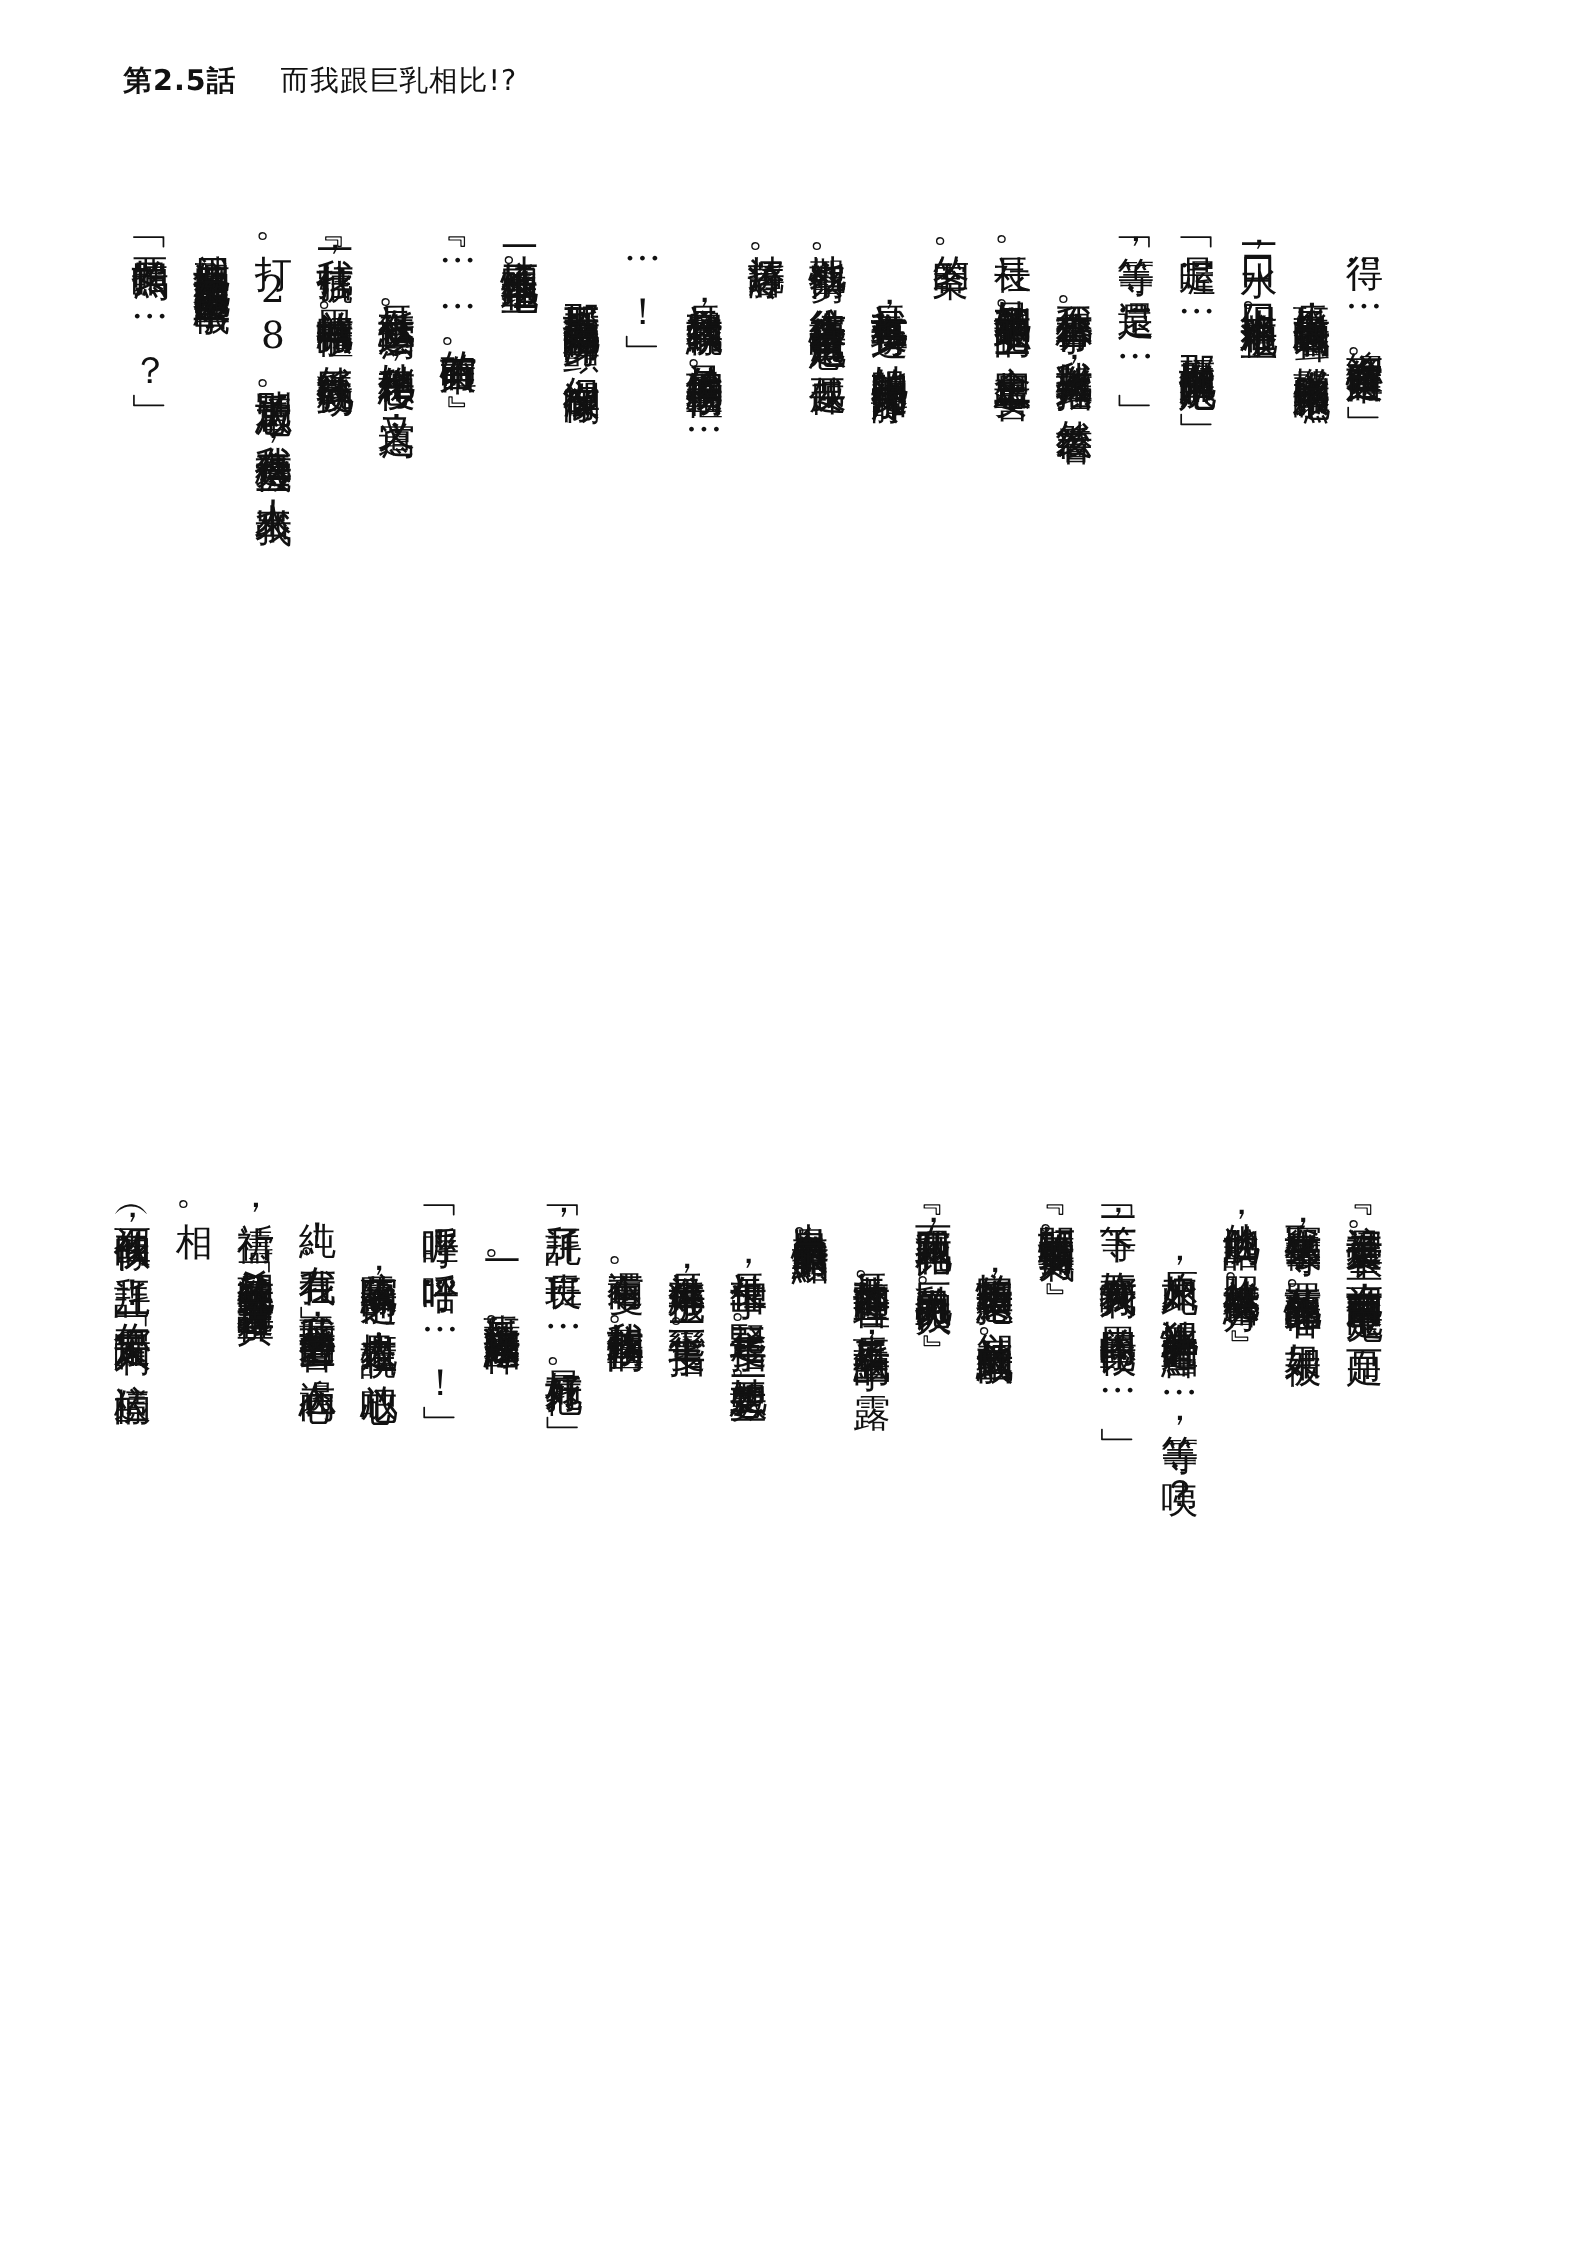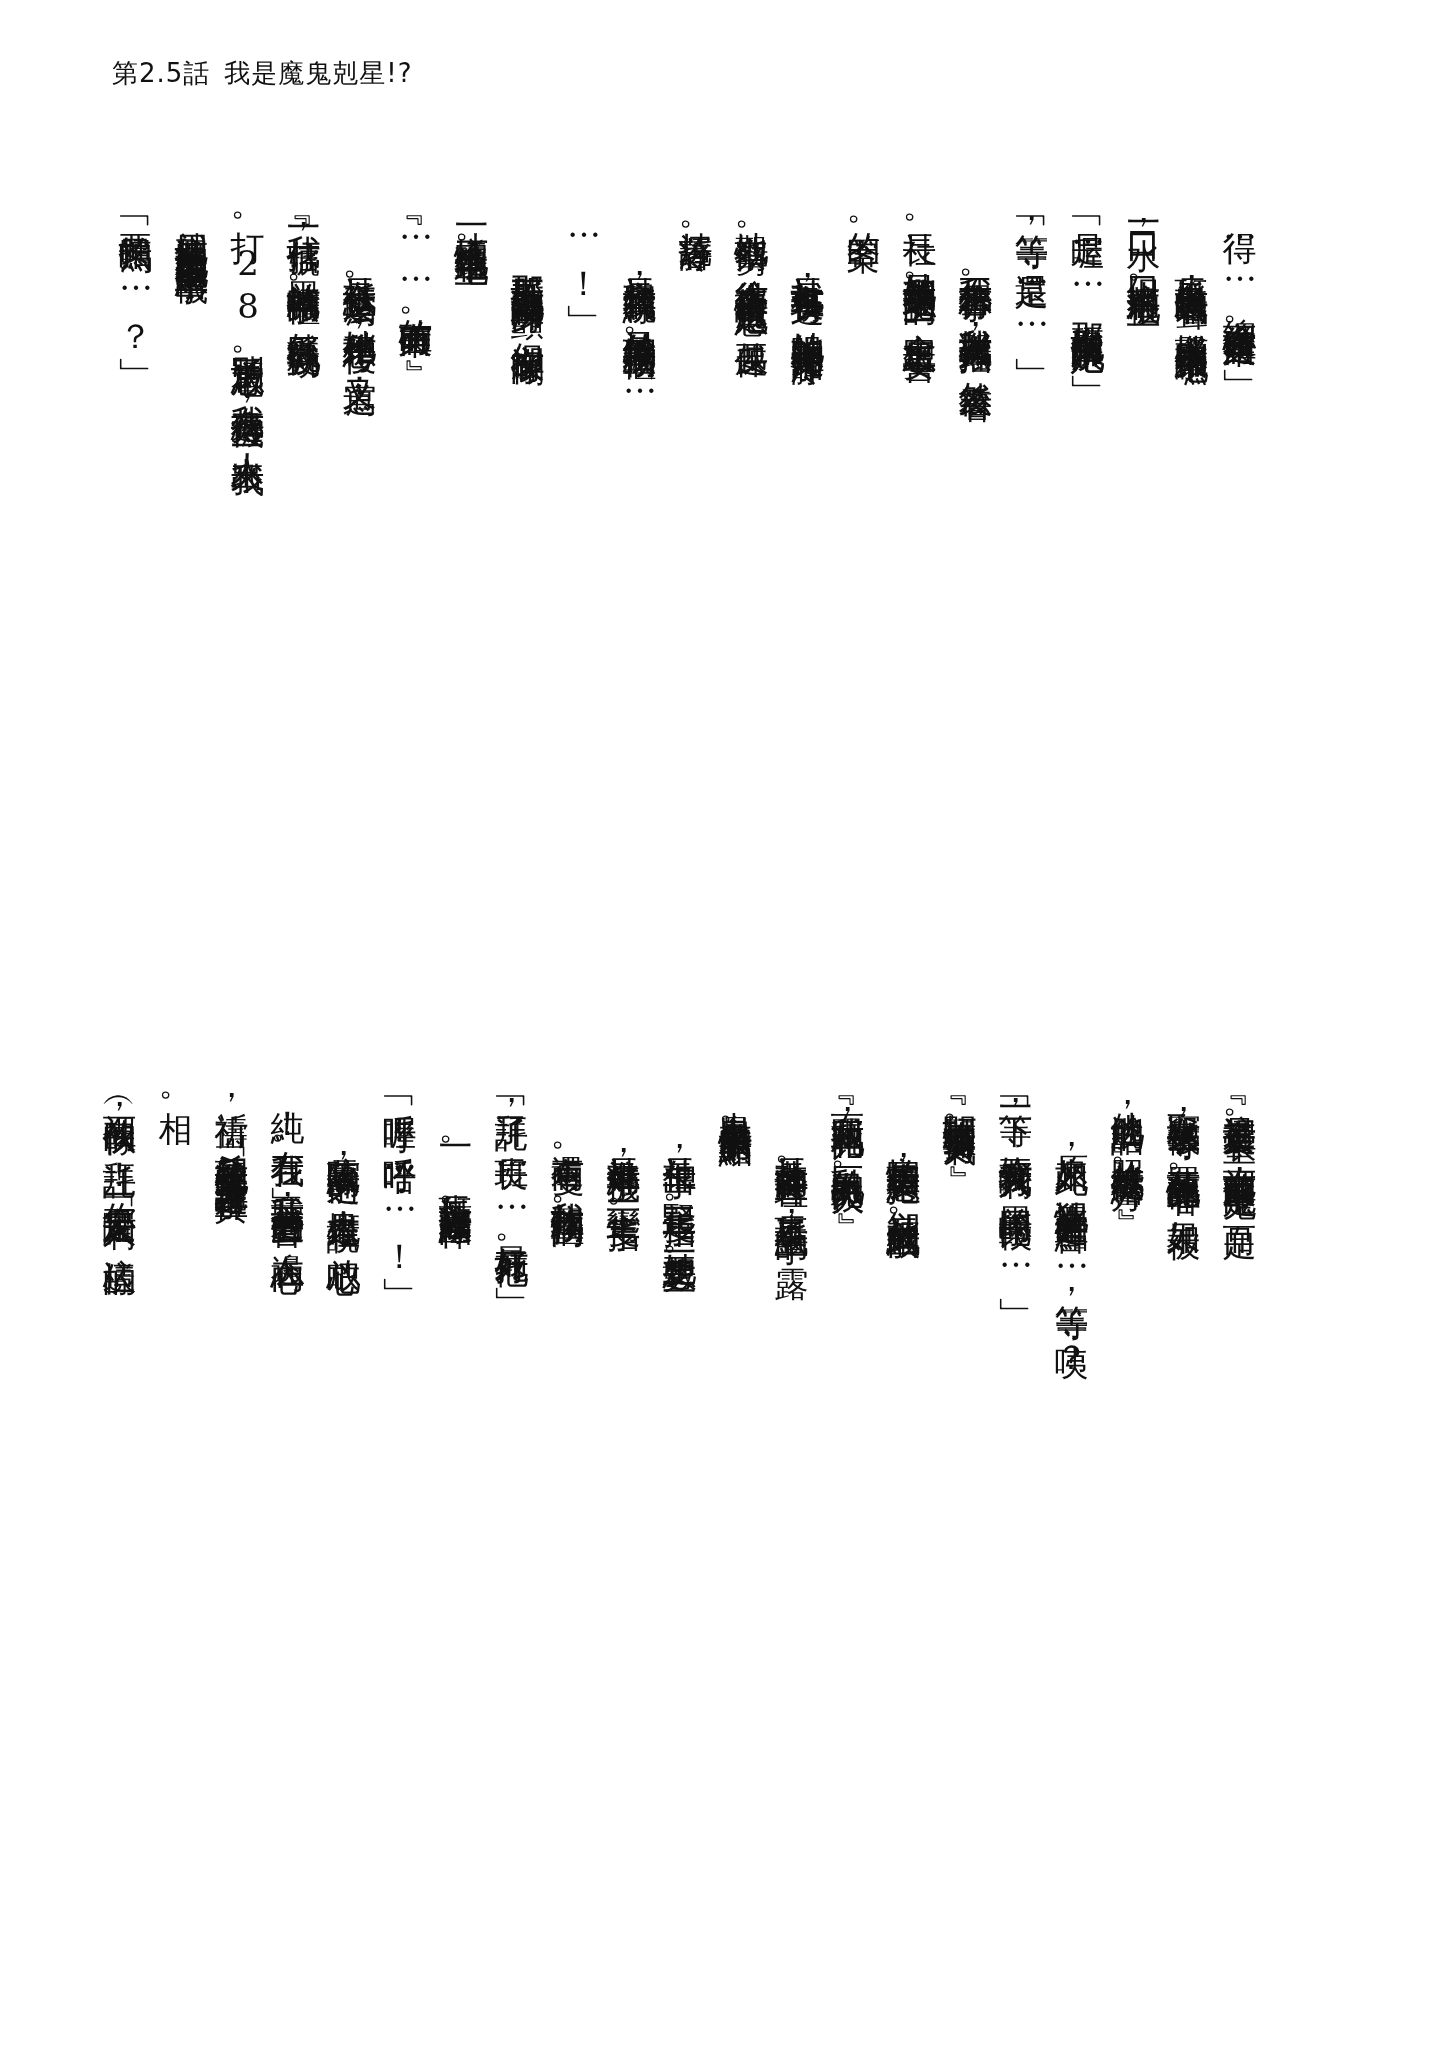--- a/index.html
+++ b/index.html
@@ -1,30 +1,30 @@
 <!DOCTYPE html>
 <html><head>
   <meta charset="utf-8">
   <style>
     html, body { margin: 0; padding: 0; background: #ffffff; }
     body { width: 1440px; height: 2048px; position: relative; overflow: hidden; color: #111111;
            font-family: "DejaVu Serif", "Liberation Serif", serif; }
     .chapter-header { position: absolute; left: 112px; top: 56px; font-family: "DejaVu Sans", "Liberation Sans", sans-serif;
                       font-size: 26px; letter-spacing: 1px; white-space: pre; color: #111; }
-    .chapter-header .num { margin-right: 14px; }
+    .chapter-header .num { margin-right: 40px; font-weight: bold; }
     .block { position: absolute; left: 0; width: 1440px; }
     .block.top { top: 205px; height: 820px; }
     .block.bottom { top: 1085px; height: 720px; }
     .col { position: absolute; top: 0; writing-mode: vertical-rl; text-orientation: upright;
            font-size: 34px; line-height: 44px; letter-spacing: 2.2px; white-space: nowrap; }
   </style>
 </head>
 <body>
 
-<div class="chapter-header"><span class="num">第2.5話</span><span>我是魔鬼剋星!?</span></div>
+<div class="chapter-header"><span class="num">第2.5話</span><span>而我跟巨乳相比!?</span></div>
 
 <div class="block top" id="top-block">
     <div class="col" style="left: 1218px; top: 0px;">得……總之裡面確定有東西。」</div>
     <div class="col" style="left: 1170px; top: 44px;">班長發出急促的喘氣聲，機器人頭則緊張地嚥了</div>
     <div class="col" style="left: 1122px; top: 0px;">一口口水，但口水滴落在地板上。</div>
     <div class="col" style="left: 1066px; top: 0px;">「是喔……那麼硬拖出來解決她吧！」</div>
     <div class="col" style="left: 1010px; top: 0px;">「等等，還是……」</div>
     <div class="col" style="left: 954px; top: 44px;">我不想魯莽行事。我對機器人搖搖頭，然後看著</div>
     <div class="col" style="left: 898px; top: 0px;">社長。她是我們之中最聰明的。一定會想出最妥善</div>
     <div class="col" style="left: 842px; top: 0px;">的答案。</div>

